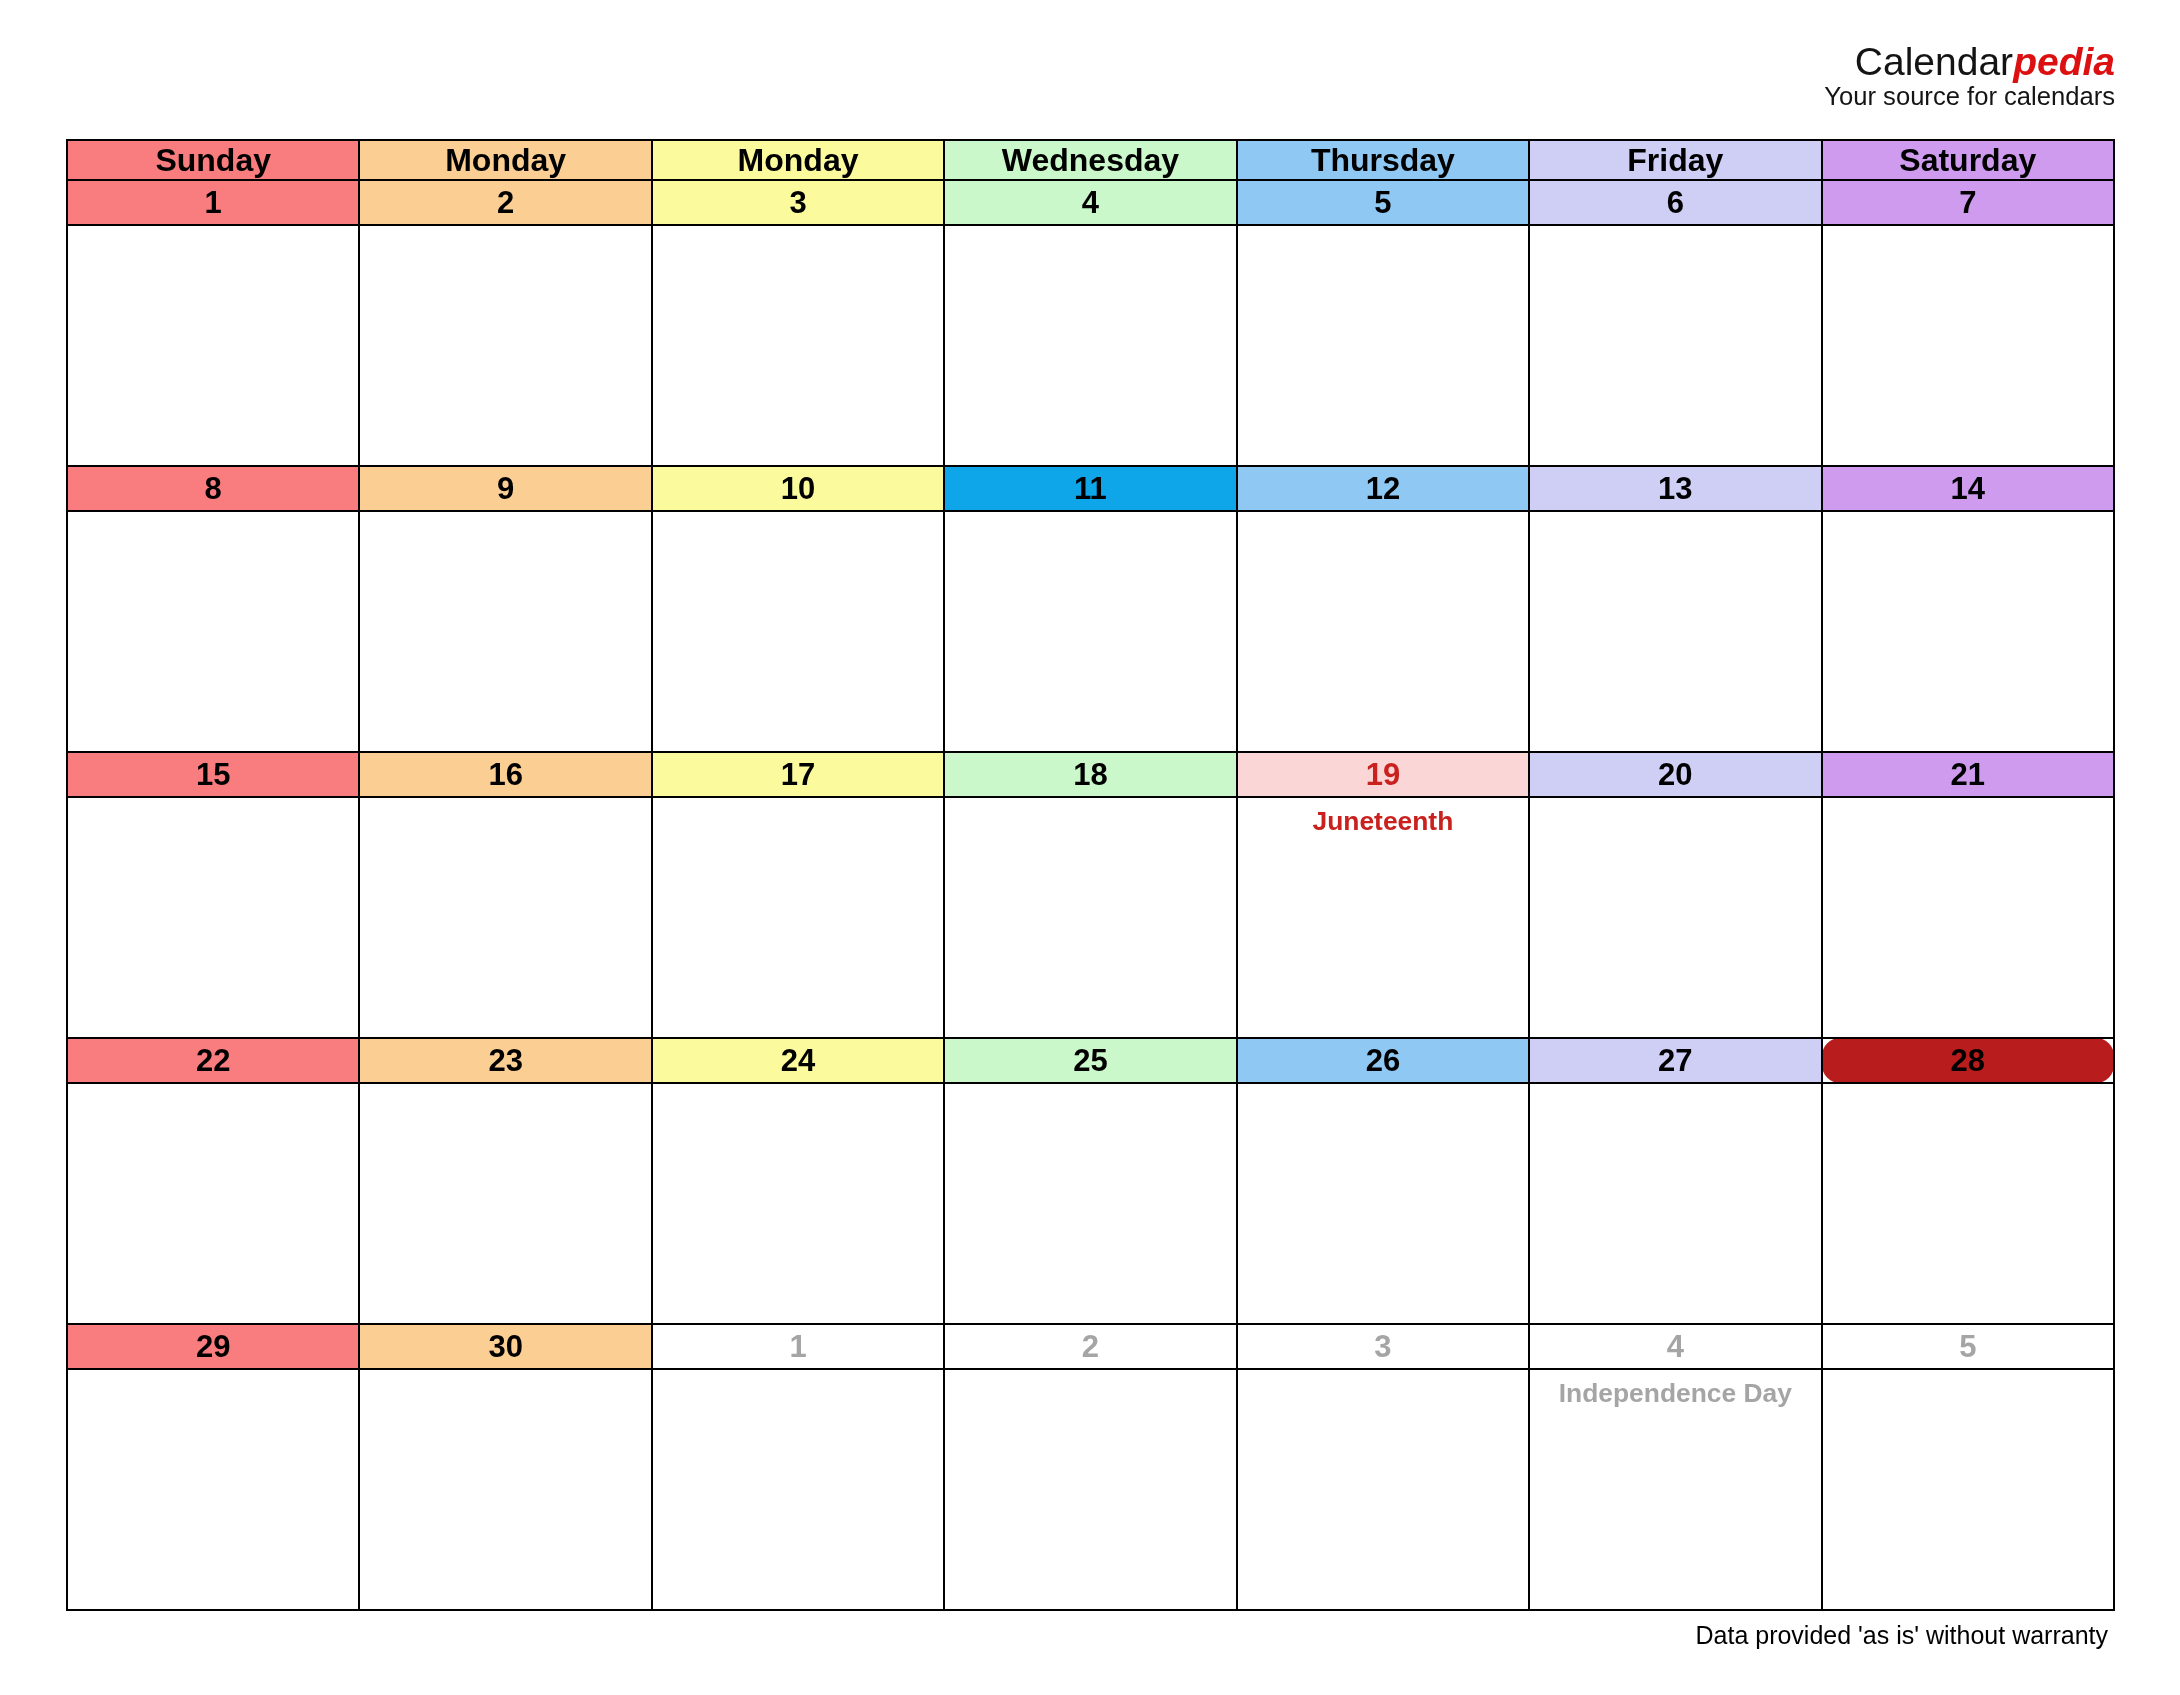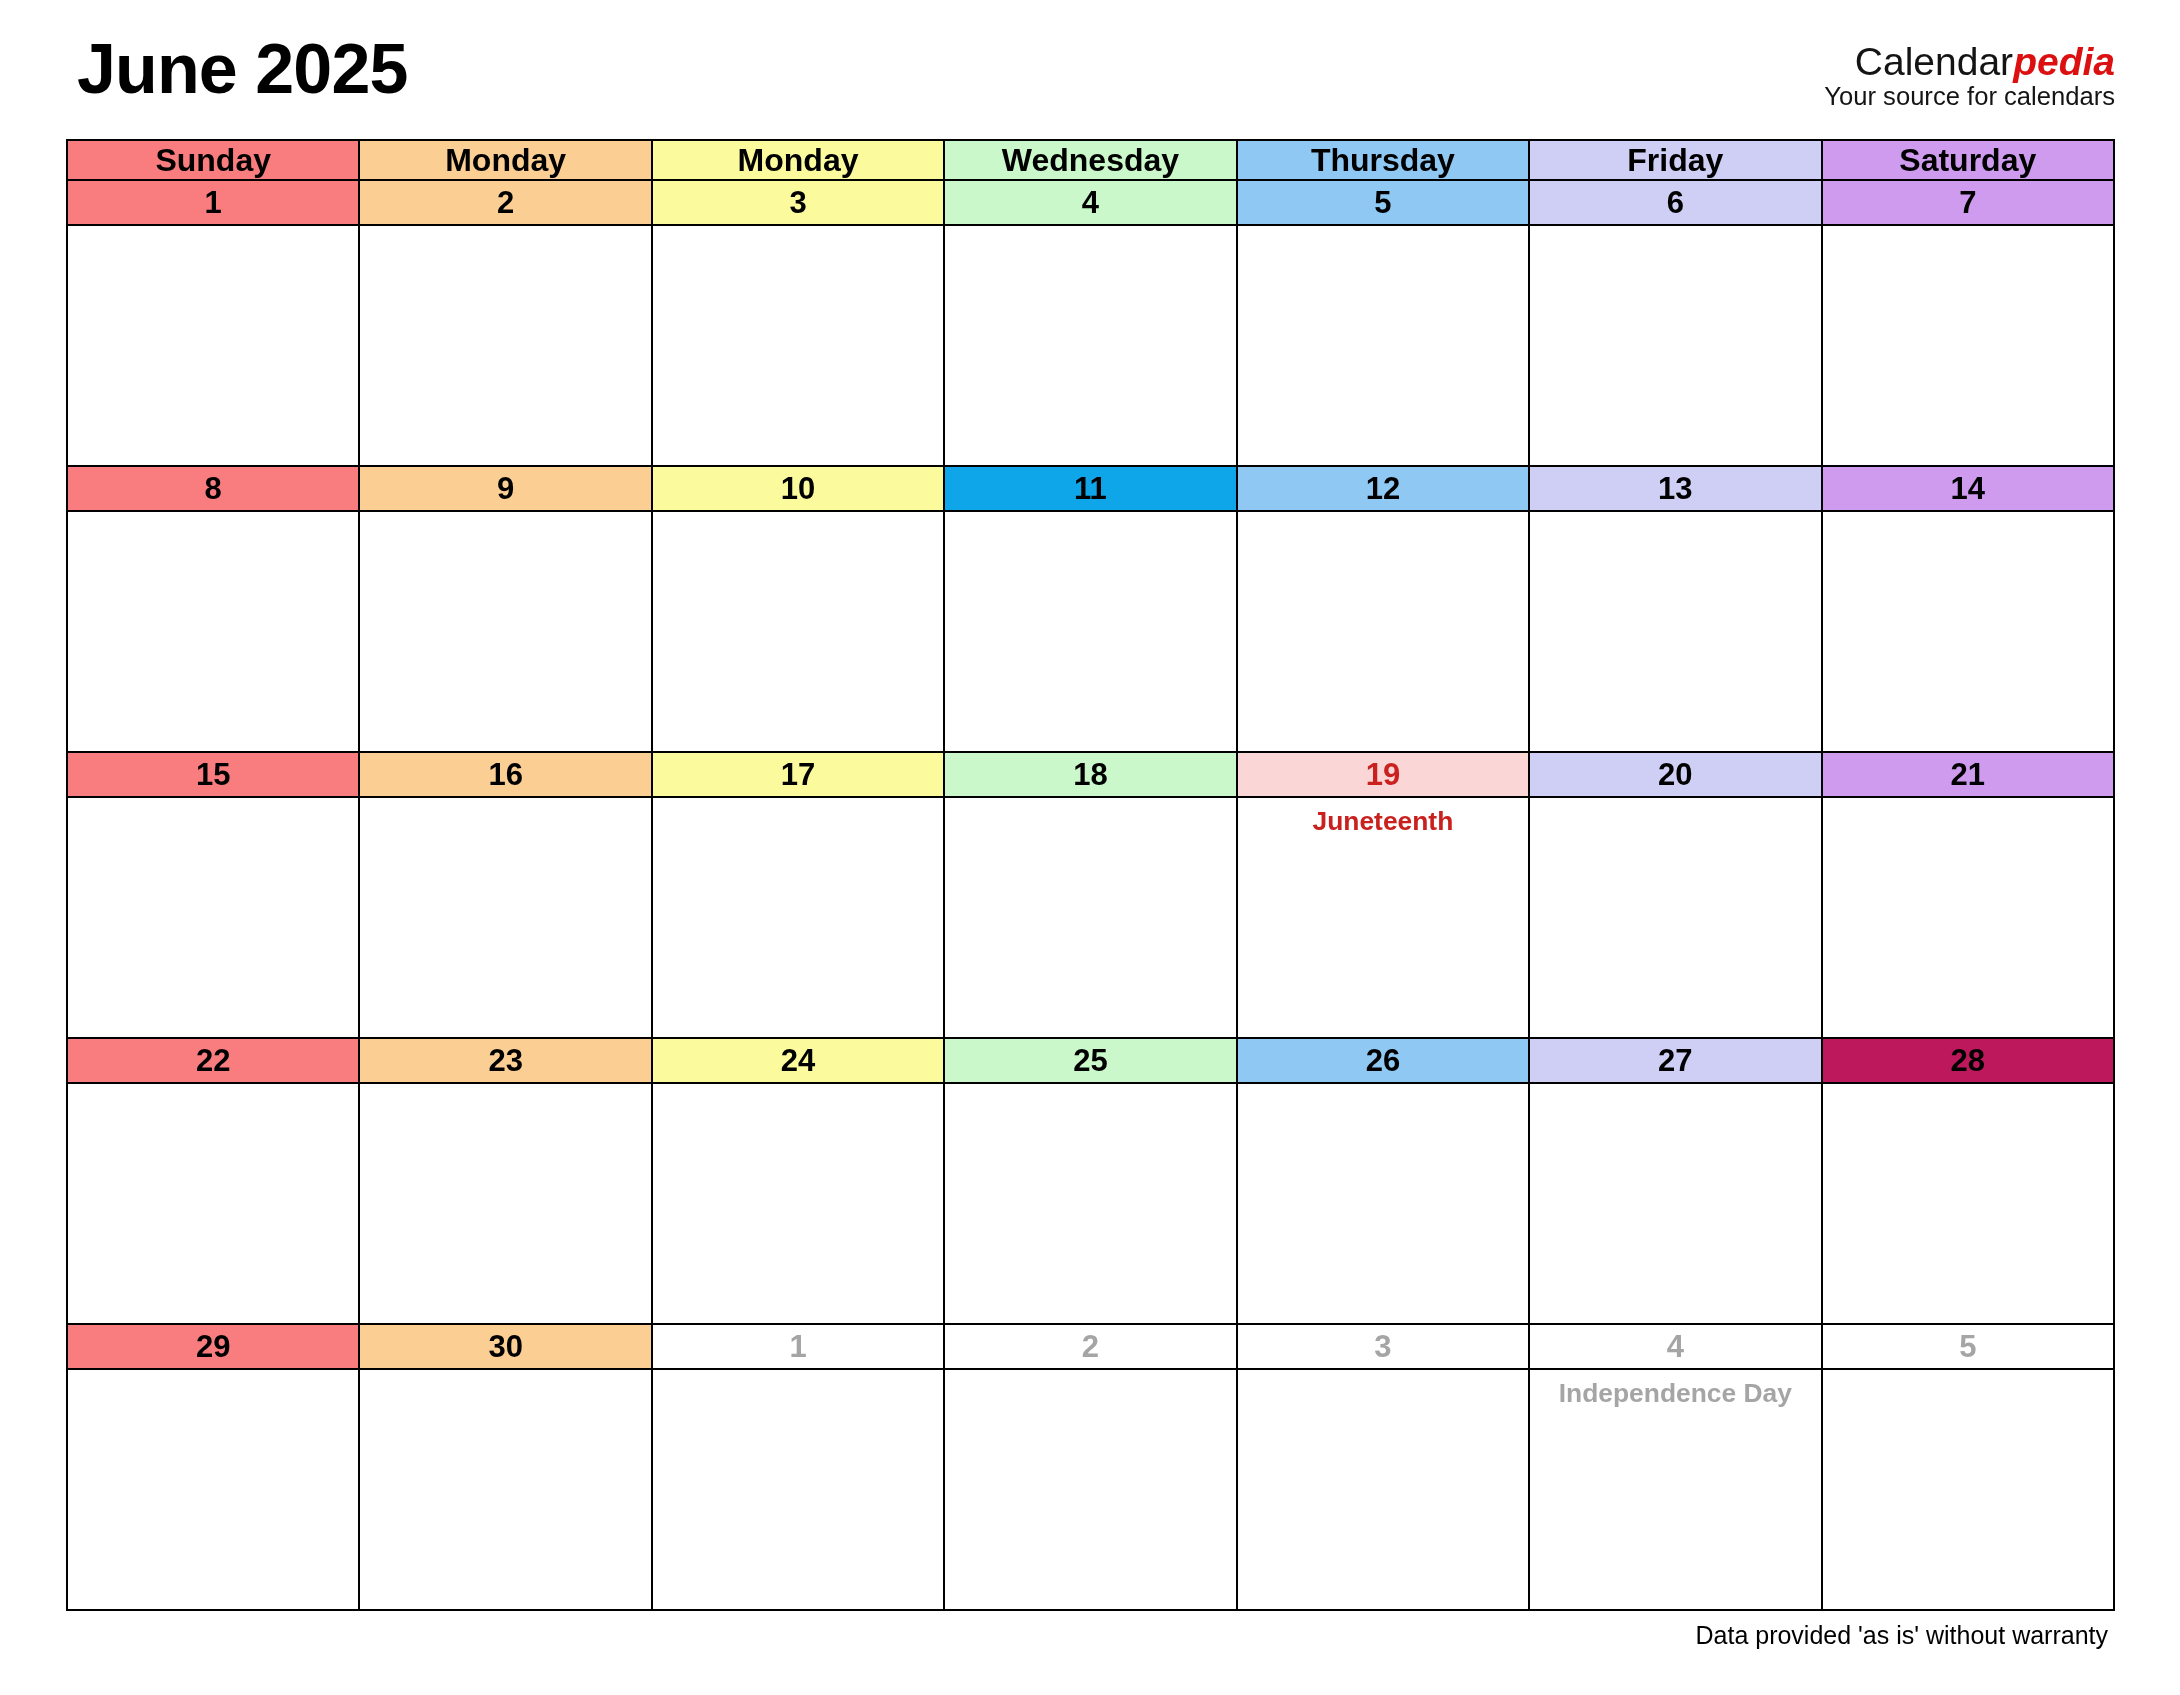--- a/index.html
+++ b/index.html
@@ -85,21 +85,20 @@
     font-size: 25px;
     color: #000000;
     white-space: nowrap;
   }
 </style>
 </head>
 <body>
 
 <div class="page">
 
-  <div class="title">June 2025</div>
 
   <div class="logo">
     <div class="logo-main"><span>Calendar</span><span class="logo-red" style="color: rgb(220, 16, 16);">pedia</span></div>
     <div class="logo-tagline">Your source for calendars</div>
   </div>
 
   <table class="calendar">
     <thead>
       <tr id="weekday-row">
           <th class="weekday" style="background: rgb(249, 125, 127);">Sunday</th>
@@ -168,21 +167,21 @@
           <td class="body-cell"></td>
           <td class="body-cell"></td>
         </tr>
         <tr>
           <td class="date-cell" style="background: rgb(249, 125, 127);">22</td>
           <td class="date-cell" style="background: rgb(251, 206, 148);">23</td>
           <td class="date-cell" style="background: rgb(251, 251, 157);">24</td>
           <td class="date-cell" style="background: rgb(203, 248, 203);">25</td>
           <td class="date-cell" style="background: rgb(143, 200, 243);">26</td>
           <td class="date-cell" style="background: rgb(207, 207, 246);">27</td>
-          <td class="date-cell" style="background: #be185d;">28</td>
+          <td class="date-cell" style="background: #b91c1c; border-radius: 18px;">28</td>
         </tr>
         <tr>
           <td class="body-cell"></td>
           <td class="body-cell"></td>
           <td class="body-cell"></td>
           <td class="body-cell"></td>
           <td class="body-cell"></td>
           <td class="body-cell"></td>
           <td class="body-cell"></td>
         </tr>

